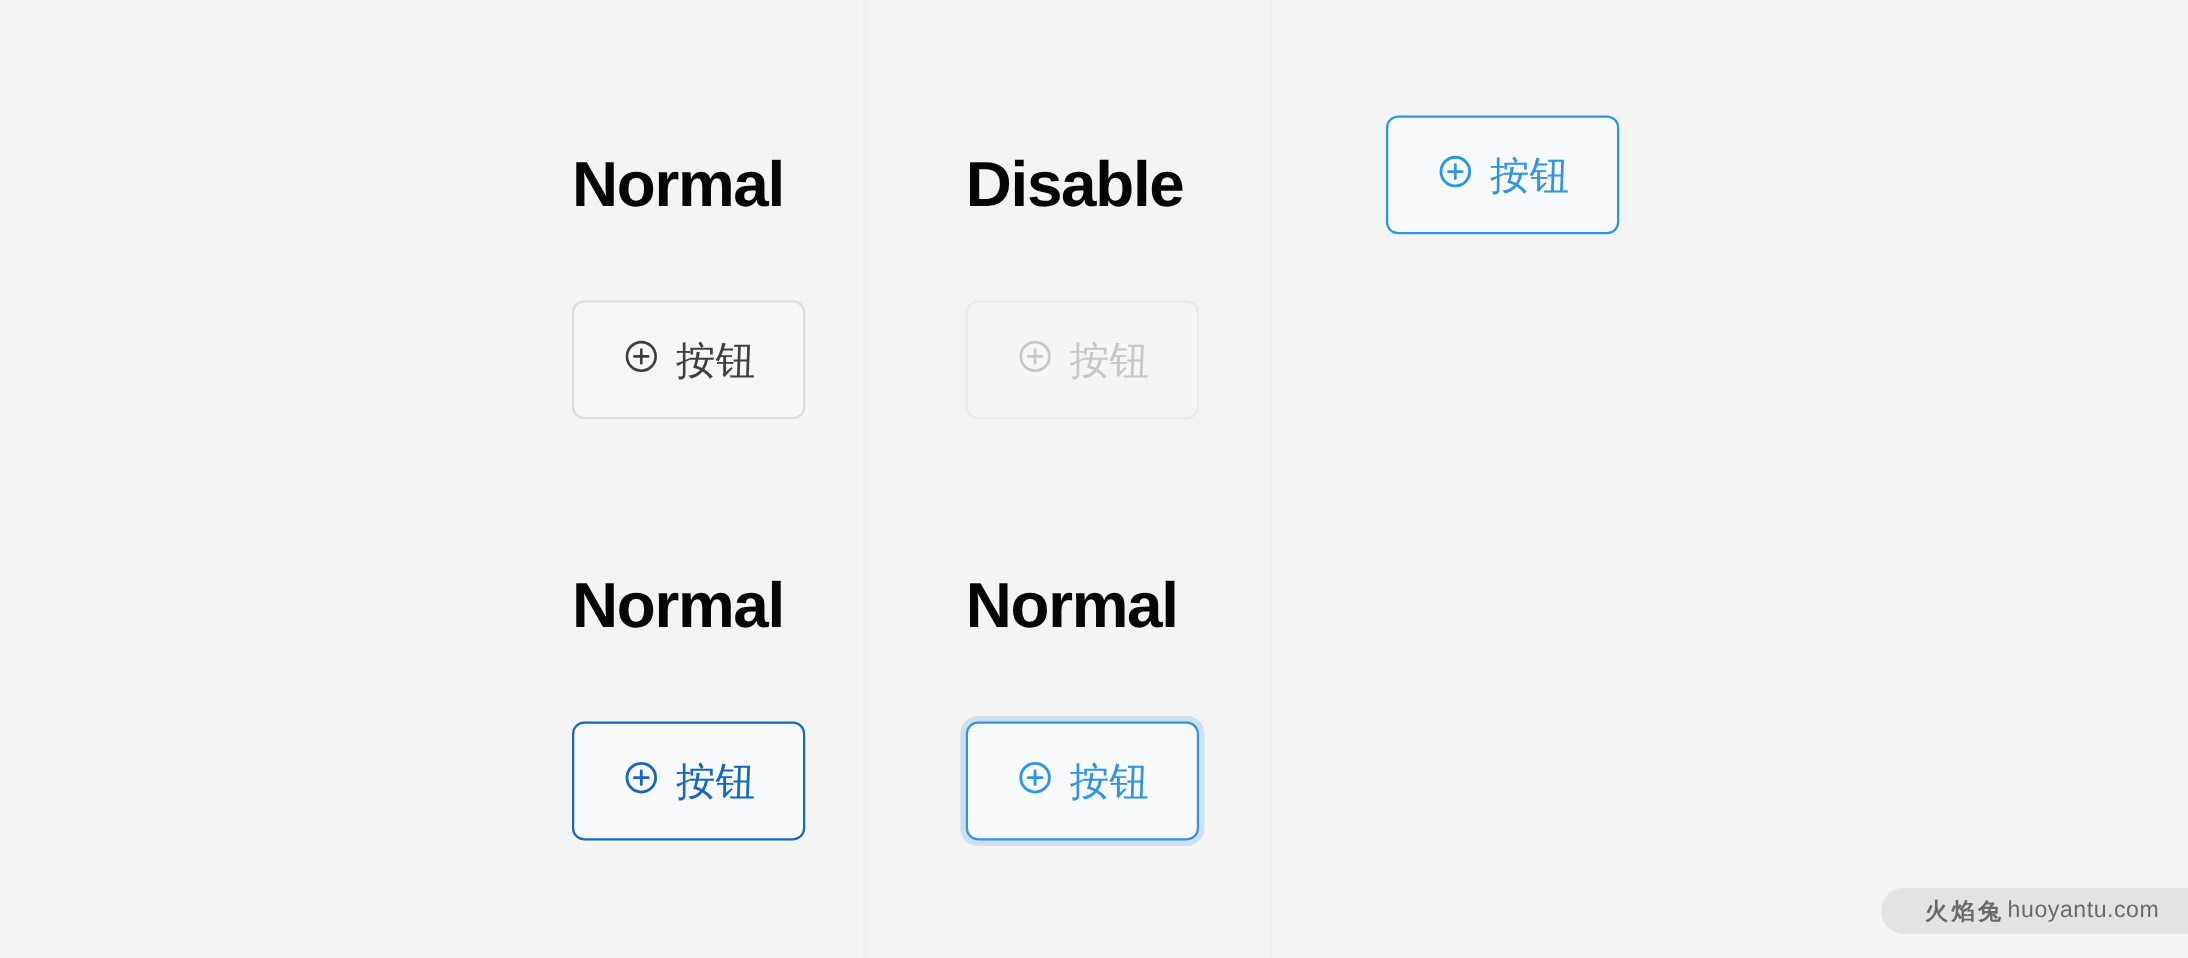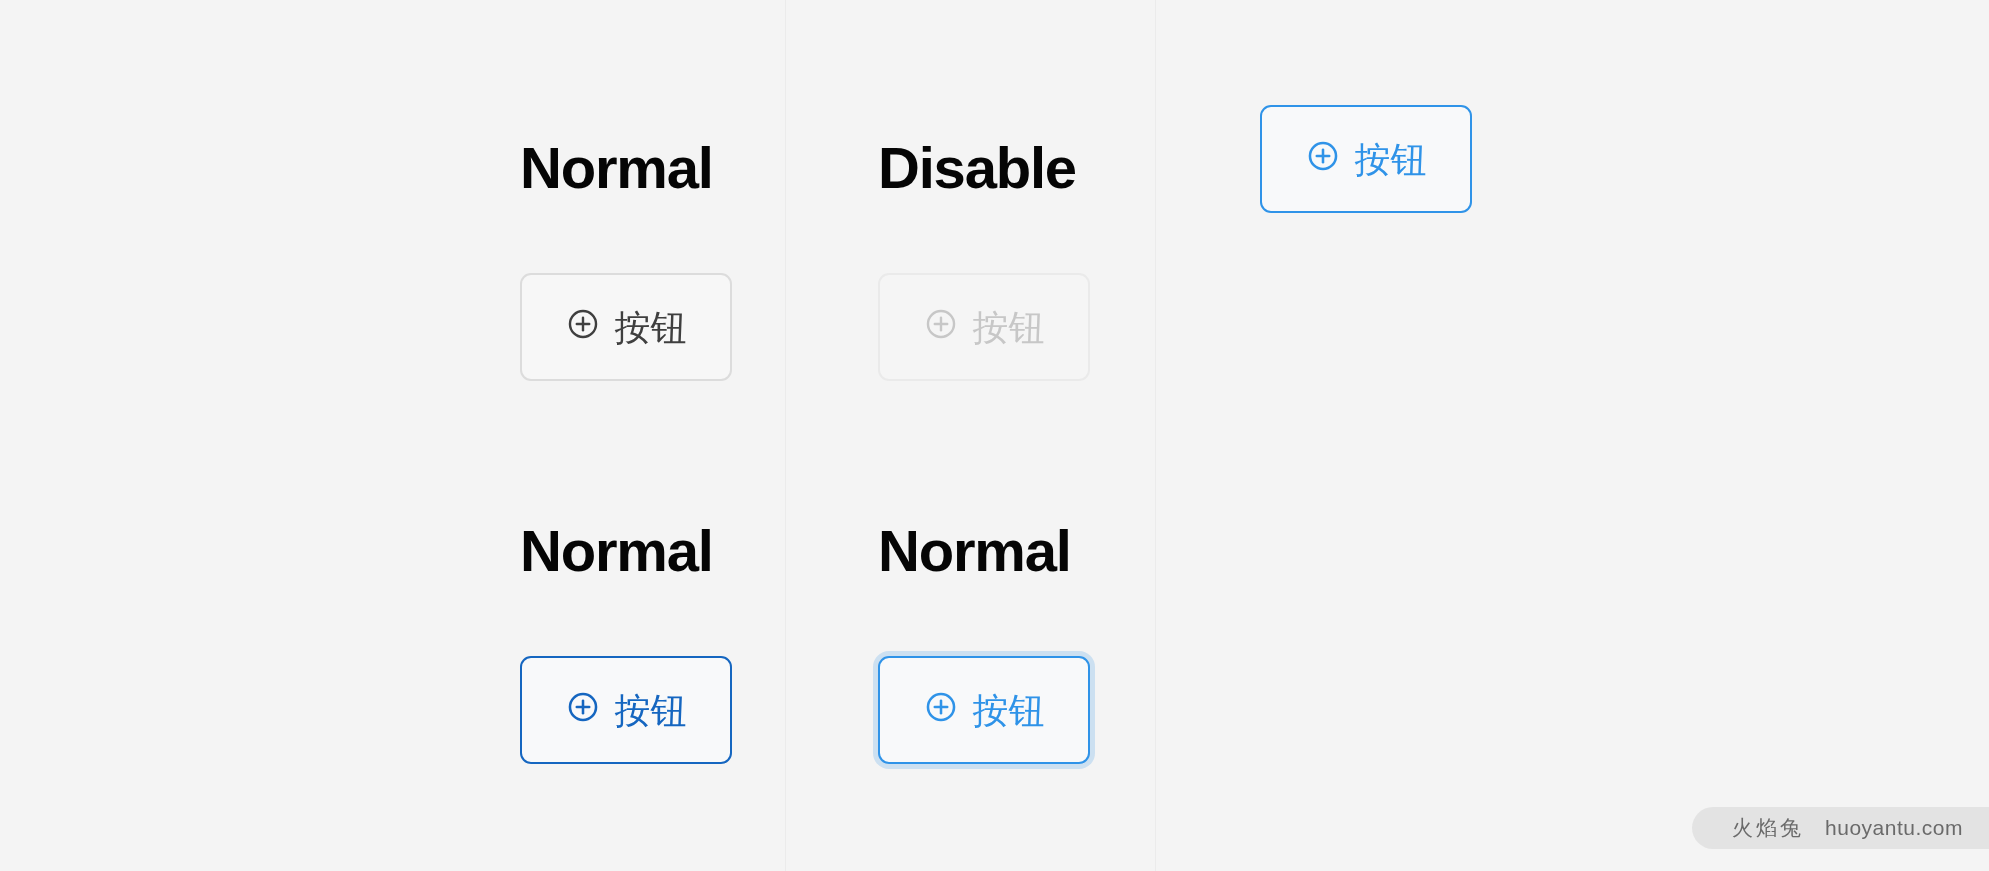--- a/index.html
+++ b/index.html
@@ -141,21 +141,21 @@
     display: flex;
     align-items: center;
     border-radius: 21px 0 0 21px;
     background: #e3e3e3;
     color: #6a6a6a;
     font-size: 21px;
     letter-spacing: 0.5px;
     white-space: nowrap;
     z-index: 5;
   }
-  .watermark .wm-cn { letter-spacing: 3px; margin-right: 21px; }
+  .watermark .wm-cn { letter-spacing: 3px; margin-right: 3px; font-weight: bold; }
 </style>
 </head>
 <body>
 
 <div class="divider d1"></div>
 <div class="divider d2"></div>
 
 <div class="board">
 
   <div class="row row-1">

